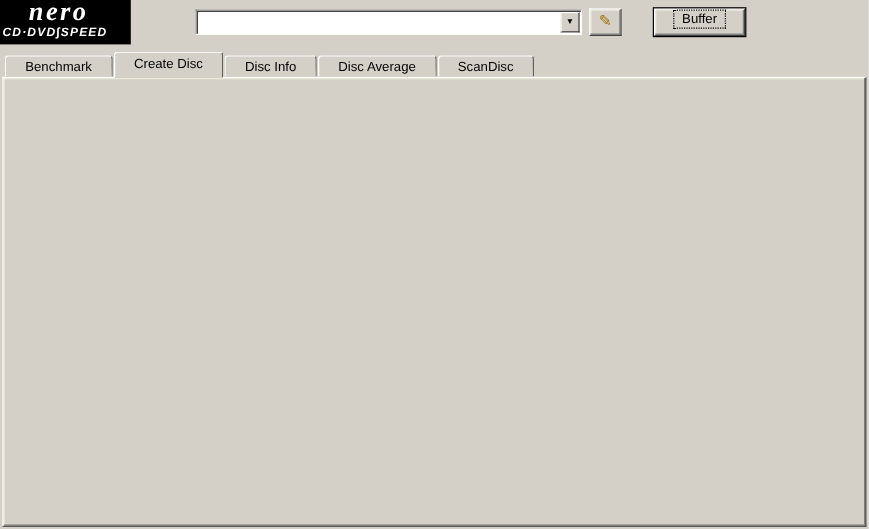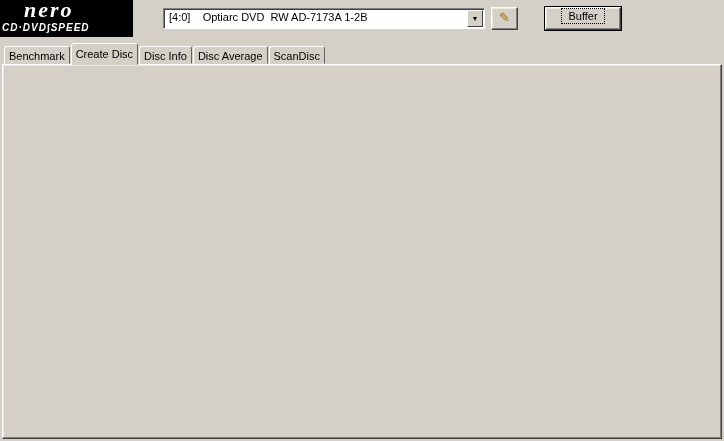--- a/index.html
+++ b/index.html
@@ -9,30 +9,30 @@
     background:#d4d0c8; overflow:hidden; font-size:11px; color:#000;
   }
   .abs { position:absolute; }
   
   .raised { background:#d4d0c8; border:1px solid; border-color:#ffffff #404040 #404040 #ffffff; box-shadow: inset -1px -1px 0 #808080, inset 1px 1px 0 #ece9d8; }
   .btn { font-size:11px; text-align:center; cursor:default; }
   .btn .lbl { display:inline-block; padding:1px 6px; }
   .btn.default { outline:1px solid #000; }
   .btn.default .lbl { border:1px dotted #000; }
   
-  .logo { left:0; top:0; width:133px; height:37px; background:#000; color:#fff; }
+  .logo { left:0; top:0; width:109px; height:37px; background:#000; color:#fff; }
   .logo .nero { position:absolute; left:24px; top:-3px; font-family:"Liberation Serif", serif; font-style:italic; font-weight:bold; font-size:22px; letter-spacing:2px; }
   .logo .sub { position:absolute; left:2px; top:22px; font-style:italic; font-weight:bold; font-size:10px; letter-spacing:1px; }
   
   .combo { background:#fff; border:1px solid; border-color:#808080 #ffffff #ffffff #808080; box-shadow: inset 1px 1px 0 #404040; }
   .combo .txt { position:absolute; left:5px; top:2px; right:20px; white-space:pre; overflow:hidden; }
   .combo .drop { position:absolute; right:1px; top:1px; bottom:1px; width:16px; background:#d4d0c8; border:1px solid; border-color:#ffffff #404040 #404040 #ffffff; font-size:7px; line-height:15px; text-align:center; color:#000; }
   
   .tabs { left:4px; top:46px; height:18px; display:flex; align-items:flex-start; z-index:5; }
-  .tab { height:18px; line-height:18px; padding:0 4px; background:#d4d0c8; border:1px solid; border-color:#ffffff #606060 #d4d0c8 #ffffff; border-radius:3px 3px 0 0; margin-right:1px; }
+  .tab { height:18px; line-height:18px; padding:0 16px; background:#d4d0c8; border:1px solid; border-color:#ffffff #606060 #d4d0c8 #ffffff; border-radius:3px 3px 0 0; margin-right:1px; }
   .tab.active { height:22px; line-height:20px; margin-top:-3px; z-index:6; position:relative; }
   .panel { left:2px; top:64px; width:720px; height:375px; z-index:1; }
   
   .group { position:absolute; border:1px solid #808080; box-shadow: inset 1px 1px 0 #ffffff, 1px 1px 0 #ffffff; }
   .group > .title { position:absolute; top:-7px; left:8px; background:#d4d0c8; padding:0 3px; }
   .rowlabel { position:absolute; }
   .rowvalue { position:absolute; text-align:right; }
   
   .valbox { position:absolute; width:80px; height:17px; background:#000; border:1px solid; border-color:#808080 #ffffff #ffffff #808080; color:#00ffff; font-weight:bold; font-size:12px; text-align:center; line-height:15px; }
   .collabel { position:absolute; width:80px; text-align:center; }
@@ -51,21 +51,20 @@
 <body>
 
 <div class="window">
 
   <div class="abs logo">
     <div class="nero">nero</div>
     <div class="sub">CD·DVD∫SPEED</div>
   </div>
 
   <div class="abs combo" style="left:163px; top:8px; width:322px; height:21px;">
-    <span class="txt">[4:0]    Optiarc DVD  RW AD-7173A 1-2B</span>
     <span class="drop">▼</span>
   </div>
 
   <div class="abs raised btn iconbtn" style="left:491px; top:7px; width:27px; height:23px;">
     <span>✎</span>
   </div>
 
   <div class="abs raised btn default" style="left:545px; top:7px; width:76px; height:23px;">
     <span class="lbl">Buffer</span>
   </div>

